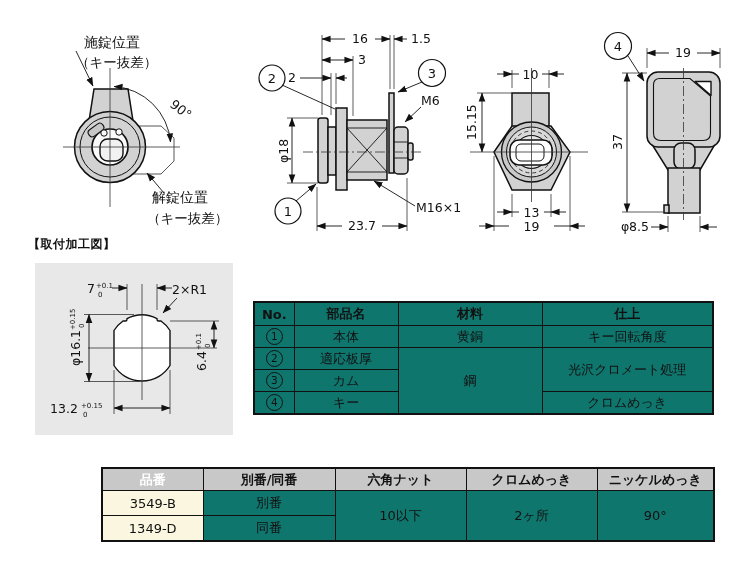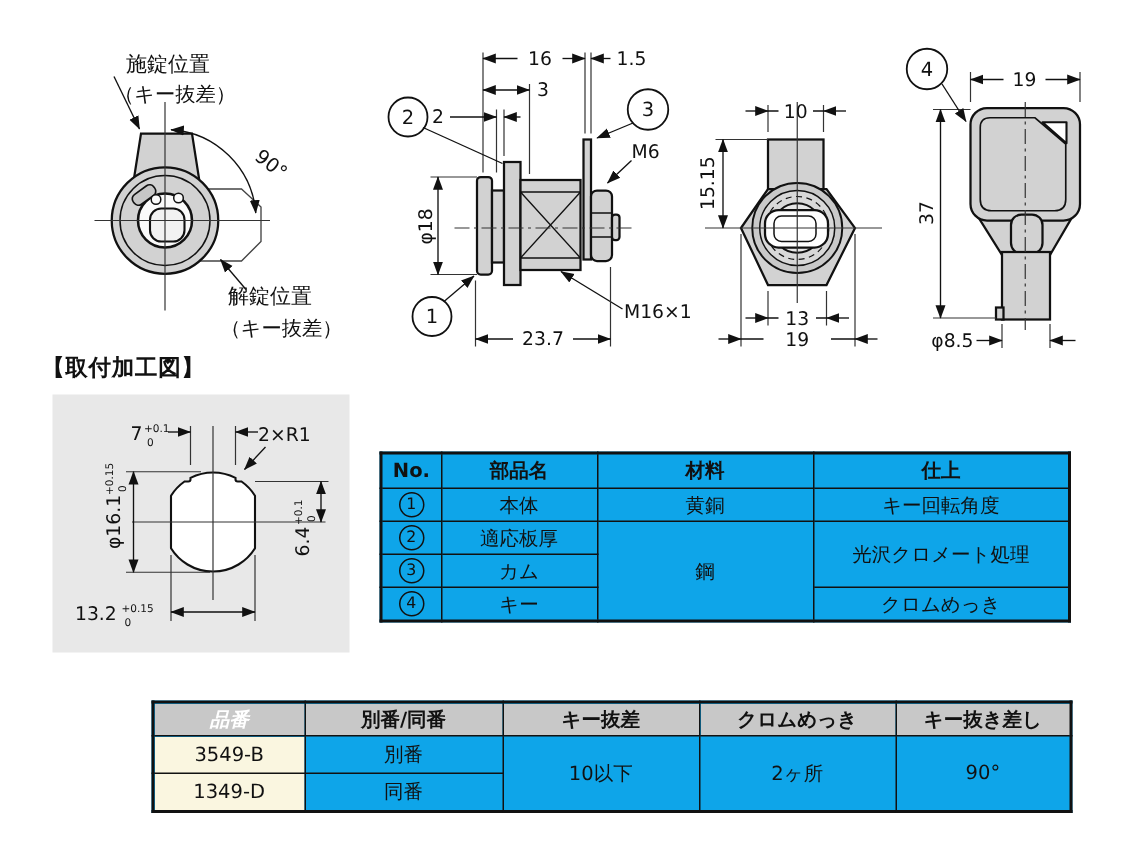--- a/index.html
+++ b/index.html
@@ -12,33 +12,33 @@
   svg text{font-family:"DejaVu Sans","Liberation Sans",sans-serif;fill:#111;}
   .part  {fill:#d2d2d2;stroke:#111;stroke-width:1.5;}
   .thin  {stroke:#111;stroke-width:0.9;fill:none;}
   .cline {stroke:#333;stroke-width:0.8;fill:none;}
   .dimt  {font-size:12.5px;}
   .dims  {font-size:7px;}
   .lblt  {font-size:14px;}
   .ball  {fill:#fff;stroke:#111;stroke-width:1.2;}
   .ballt {font-size:13px;text-anchor:middle;}
 
-  .mount-title{font-size:15px;font-weight:bold;letter-spacing:0.5px;}
-
-  table{border-collapse:collapse;table-layout:fixed;background:#0ea5e9;}
+  .mount-title{font-size:12px;font-weight:bold;letter-spacing:0.5px;}
+
+  table{border-collapse:collapse;table-layout:fixed;background:#0f766e;}
   table.parts{left:253px;top:301px;width:459px;border:2px solid #111;}
   table.spec {left:101px;top:467px;width:612px;border:2px solid #111;}
   th,td{border:1px solid #111;text-align:center;vertical-align:middle;
         font-size:13px;padding:0;overflow:hidden;white-space:nowrap;}
   th{font-weight:bold;}
   table.parts th{height:22px;}
   table.parts td{height:21px;}
   table.spec th{height:21px;background:#c8c8c8;}
   table.spec td{height:24px;}
-  th.blue{background:#5e81b6;color:#fff;font-style:italic;}
+  th.blue{background:#5e81b6;color:#fff;}
   td.cream{background:#faf6e0;}
   .circ{display:inline-block;width:15px;height:15px;border:1.2px solid #111;
         border-radius:50%;font-size:10.5px;line-height:15px;text-align:center;}
 </style>
 </head>
 <body>
 
 <svg width="0" height="0" class="abs" style="left:0;top:0">
   <defs>
     <marker id="arw" viewBox="0 0 10 10" refX="9.5" refY="5" markerWidth="10" markerHeight="10" orient="auto">
@@ -276,23 +276,23 @@
       <col style="width:101px">
       <col style="width:132px">
       <col style="width:131px">
       <col style="width:131px">
       <col style="width:117px">
     </colgroup>
   <tbody>
       <tr>
     <th class="blue">品番</th>
     <th>別番/同番</th>
-    <th>キー抜差</th>
+    <th>六角ナット</th>
     <th>クロムめっき</th>
-    <th>キー抜き差し</th>
+    <th>ニッケルめっき</th>
   </tr>
   <tr>
     <td class="cream">3549-B</td>
     <td>別番</td>
     <td rowspan="2">10以下</td>
     <td rowspan="2">2ヶ所</td>
     <td rowspan="2">90°</td>
   </tr>
   <tr>
     <td class="cream">1349-D</td>

